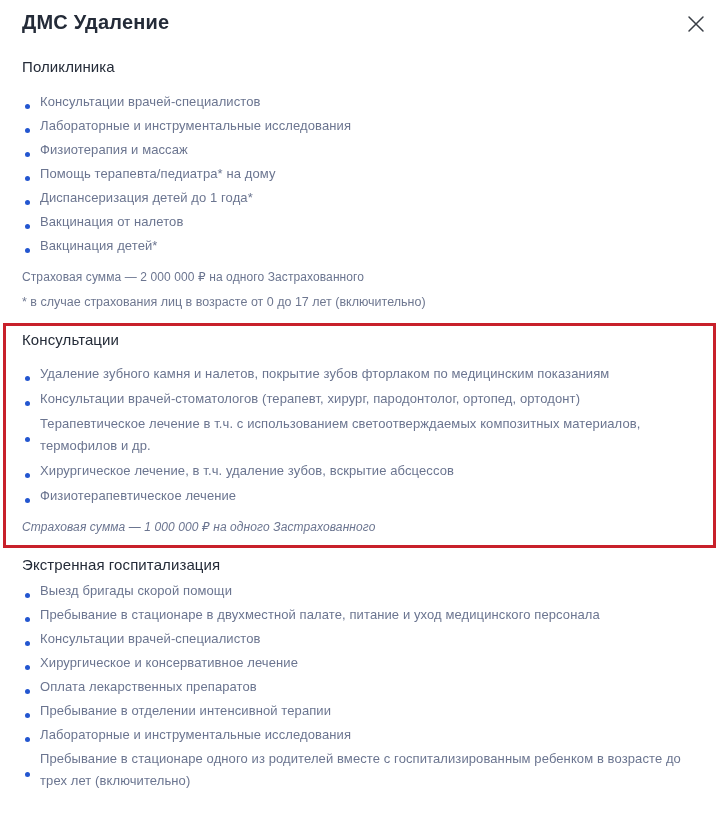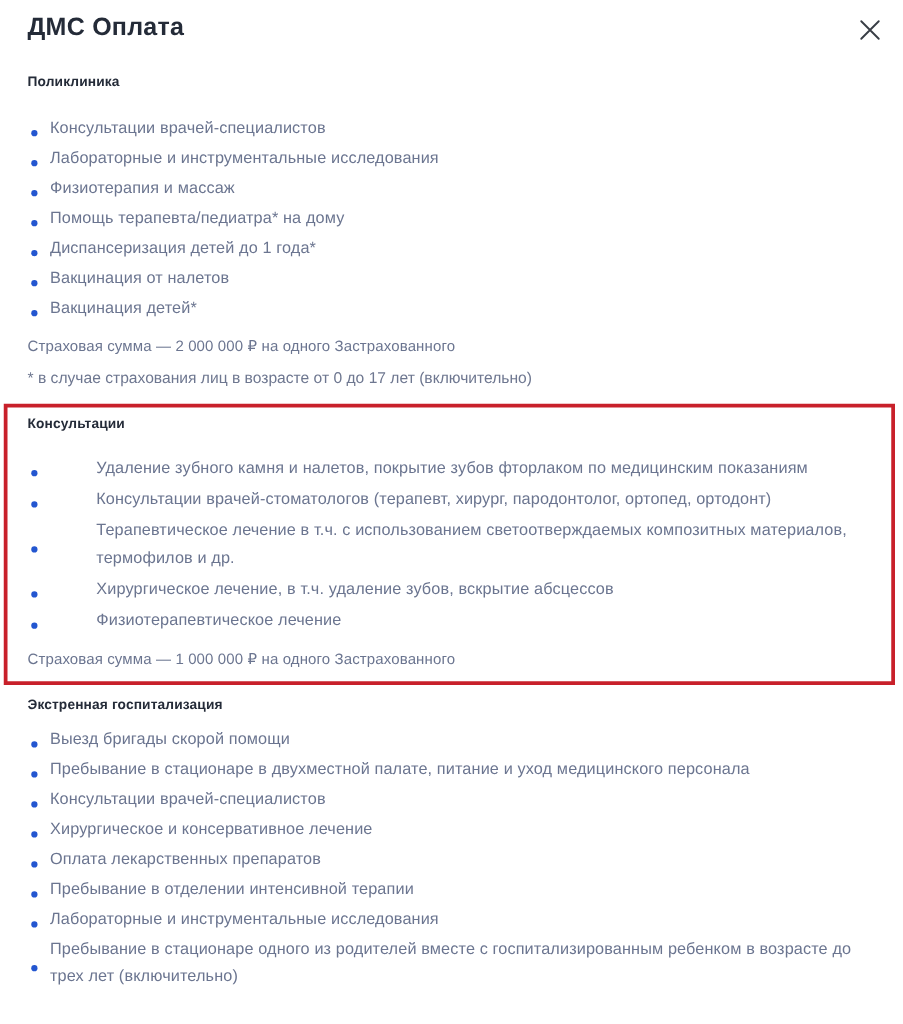--- a/index.html
+++ b/index.html
@@ -53,23 +53,23 @@
     background: none;
     border: none;
     cursor: pointer;
     display: flex; align-items: center; justify-content: center;
   }
   .close-btn svg { display: block; }
 
   section.plan-section { margin: 0; }
   h2.section-heading {
     margin: 25px 0 0 0;
-    font-size: 11px;
+    font-size: 15px;
     line-height: 17px;
-    font-weight: 700;
+    font-weight: 400;
     color: #242b38;
     letter-spacing: 0.1px;
   }
   ul.benefit-list {
     list-style: none;
     margin: 16px 0 0 0;
     padding: 0;
   }
   li.benefit-item {
     display: flex;
@@ -100,33 +100,33 @@
   }
 
   
   section.highlighted {
     border: 3px solid #c8202a;
     margin: 13px -16px 0 -19px;
     padding: 5px 13px 8px 16px;
   }
   section.highlighted h2.section-heading { margin-top: 0; }
   section.highlighted ul.benefit-list { margin-top: 15px; }
-  section.highlighted li.benefit-item { margin-bottom: 3px; gap: 37px; }
-  section.highlighted p.sum { margin-top: 10px; }
+  section.highlighted li.benefit-item { margin-bottom: 3px; }
+  section.highlighted p.sum { margin-top: 10px; font-style: italic; }
   section.highlighted + section.plan-section h2.section-heading { margin-top: 8px; }
   section.highlighted + section.plan-section ul.benefit-list { margin-top: 7px; }
 </style>
 </head>
 <body>
 
 <div class="modal">
   <span class="corner-artifact"></span>
 
   <div class="modal-header">
-    <h1 class="title">ДМС Оплата</h1>
+    <h1 class="title">ДМС Удаление</h1>
   </div>
 
   <button class="close-btn" aria-label="Закрыть">
     <svg width="20" height="20" viewBox="0 0 20 20">
       <path d="M3 3 L17 17 M17 3 L3 17" stroke="#383d45" stroke-width="1.5" stroke-linecap="round" fill="none"></path>
     </svg>
   </button>
 
   <div id="sections">
       <section class="plan-section">

